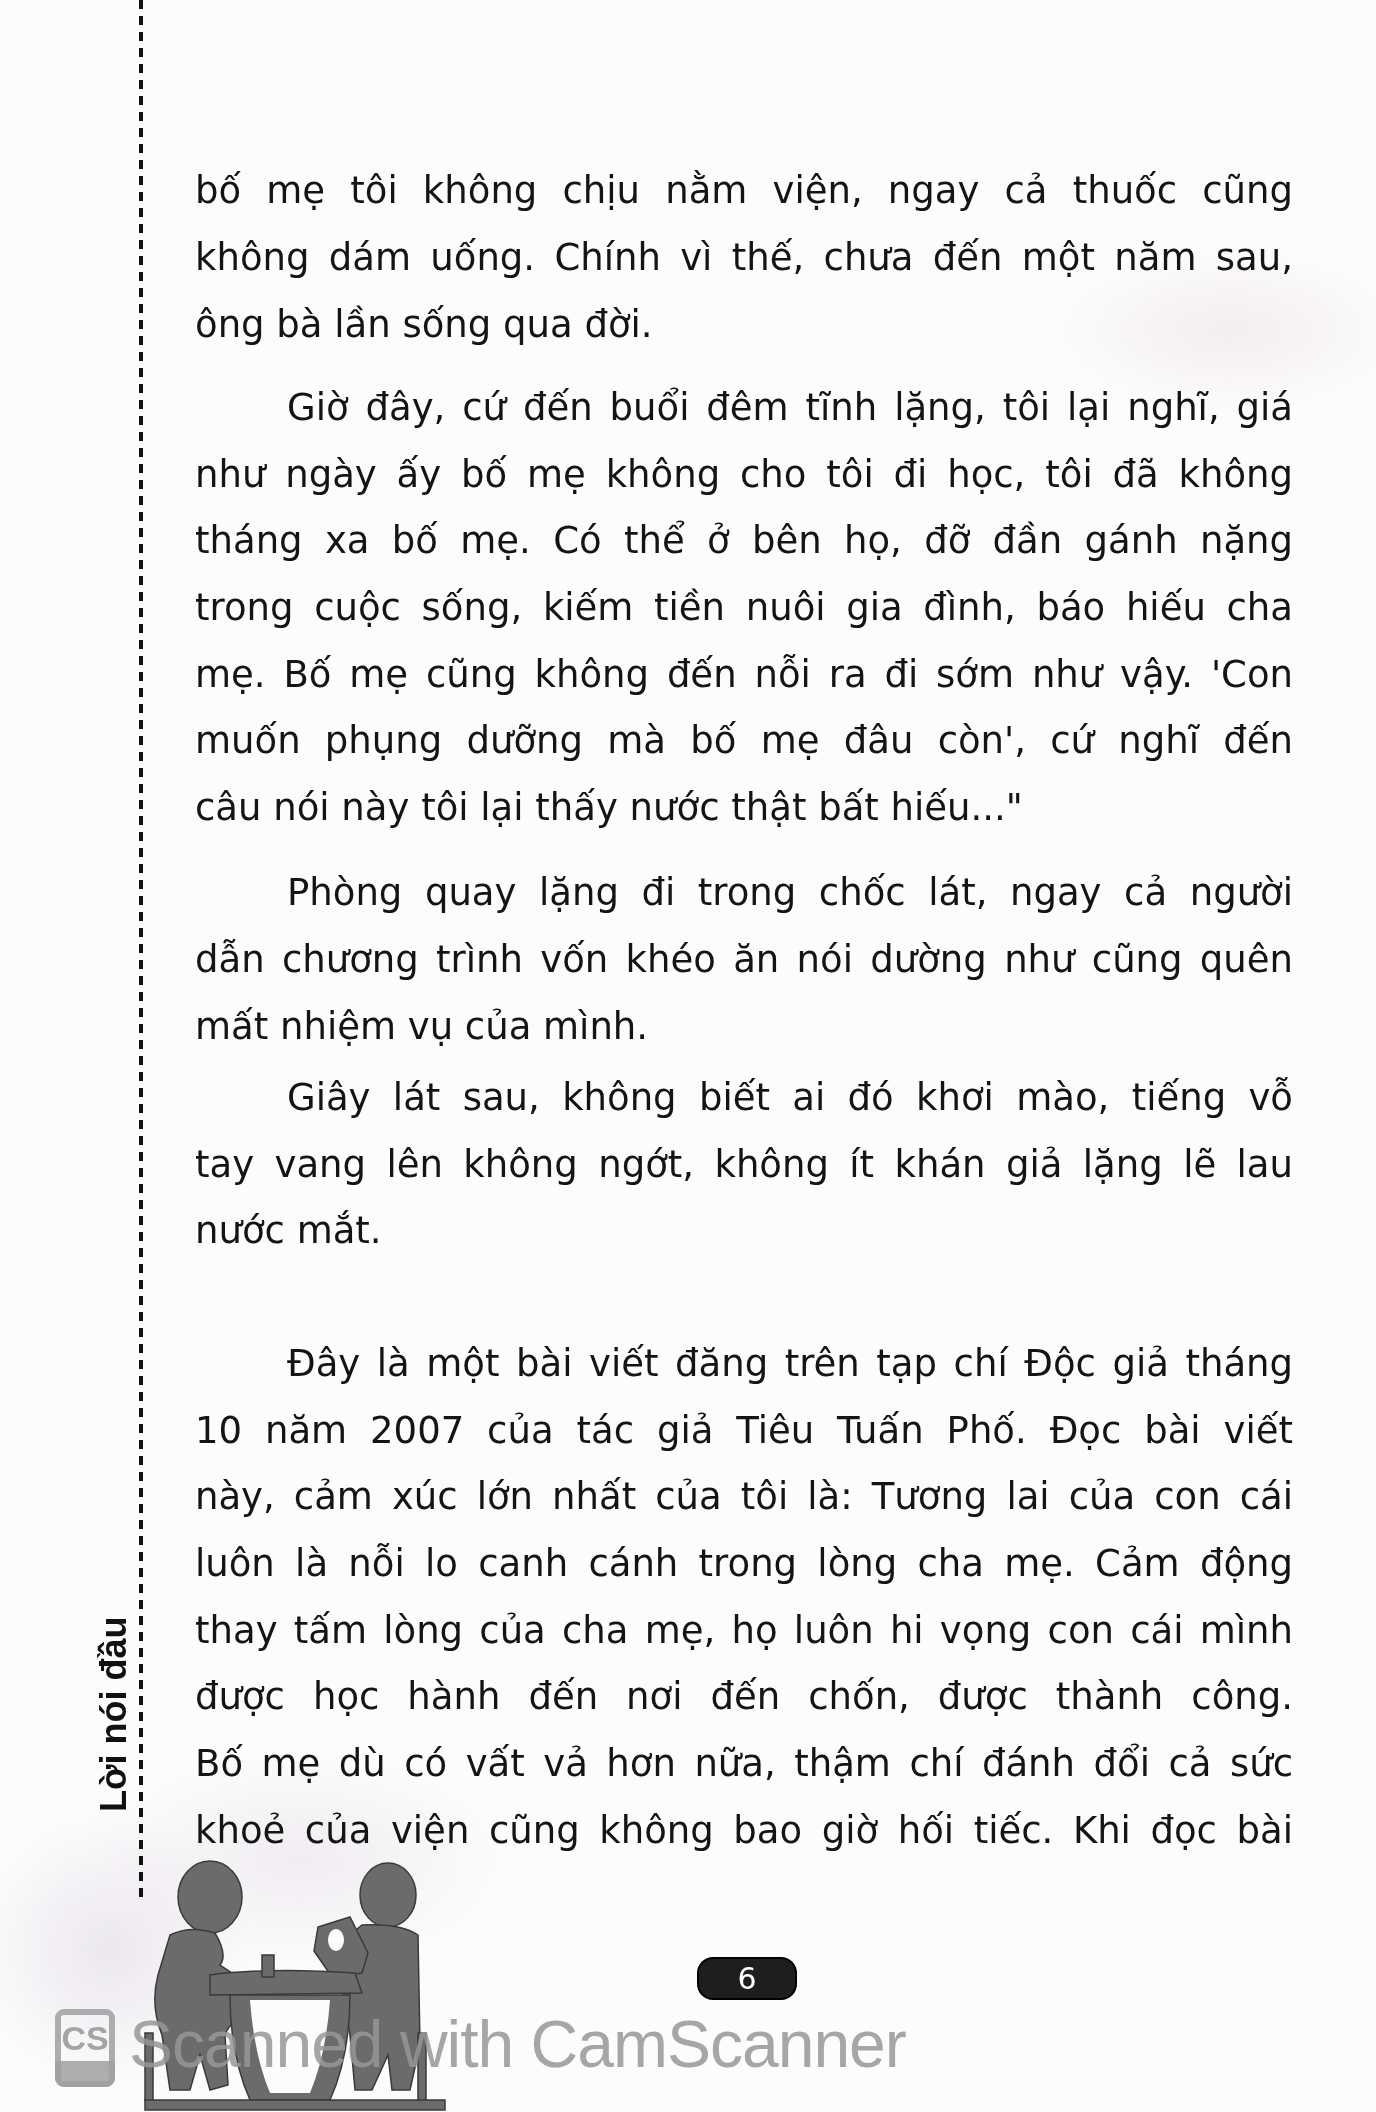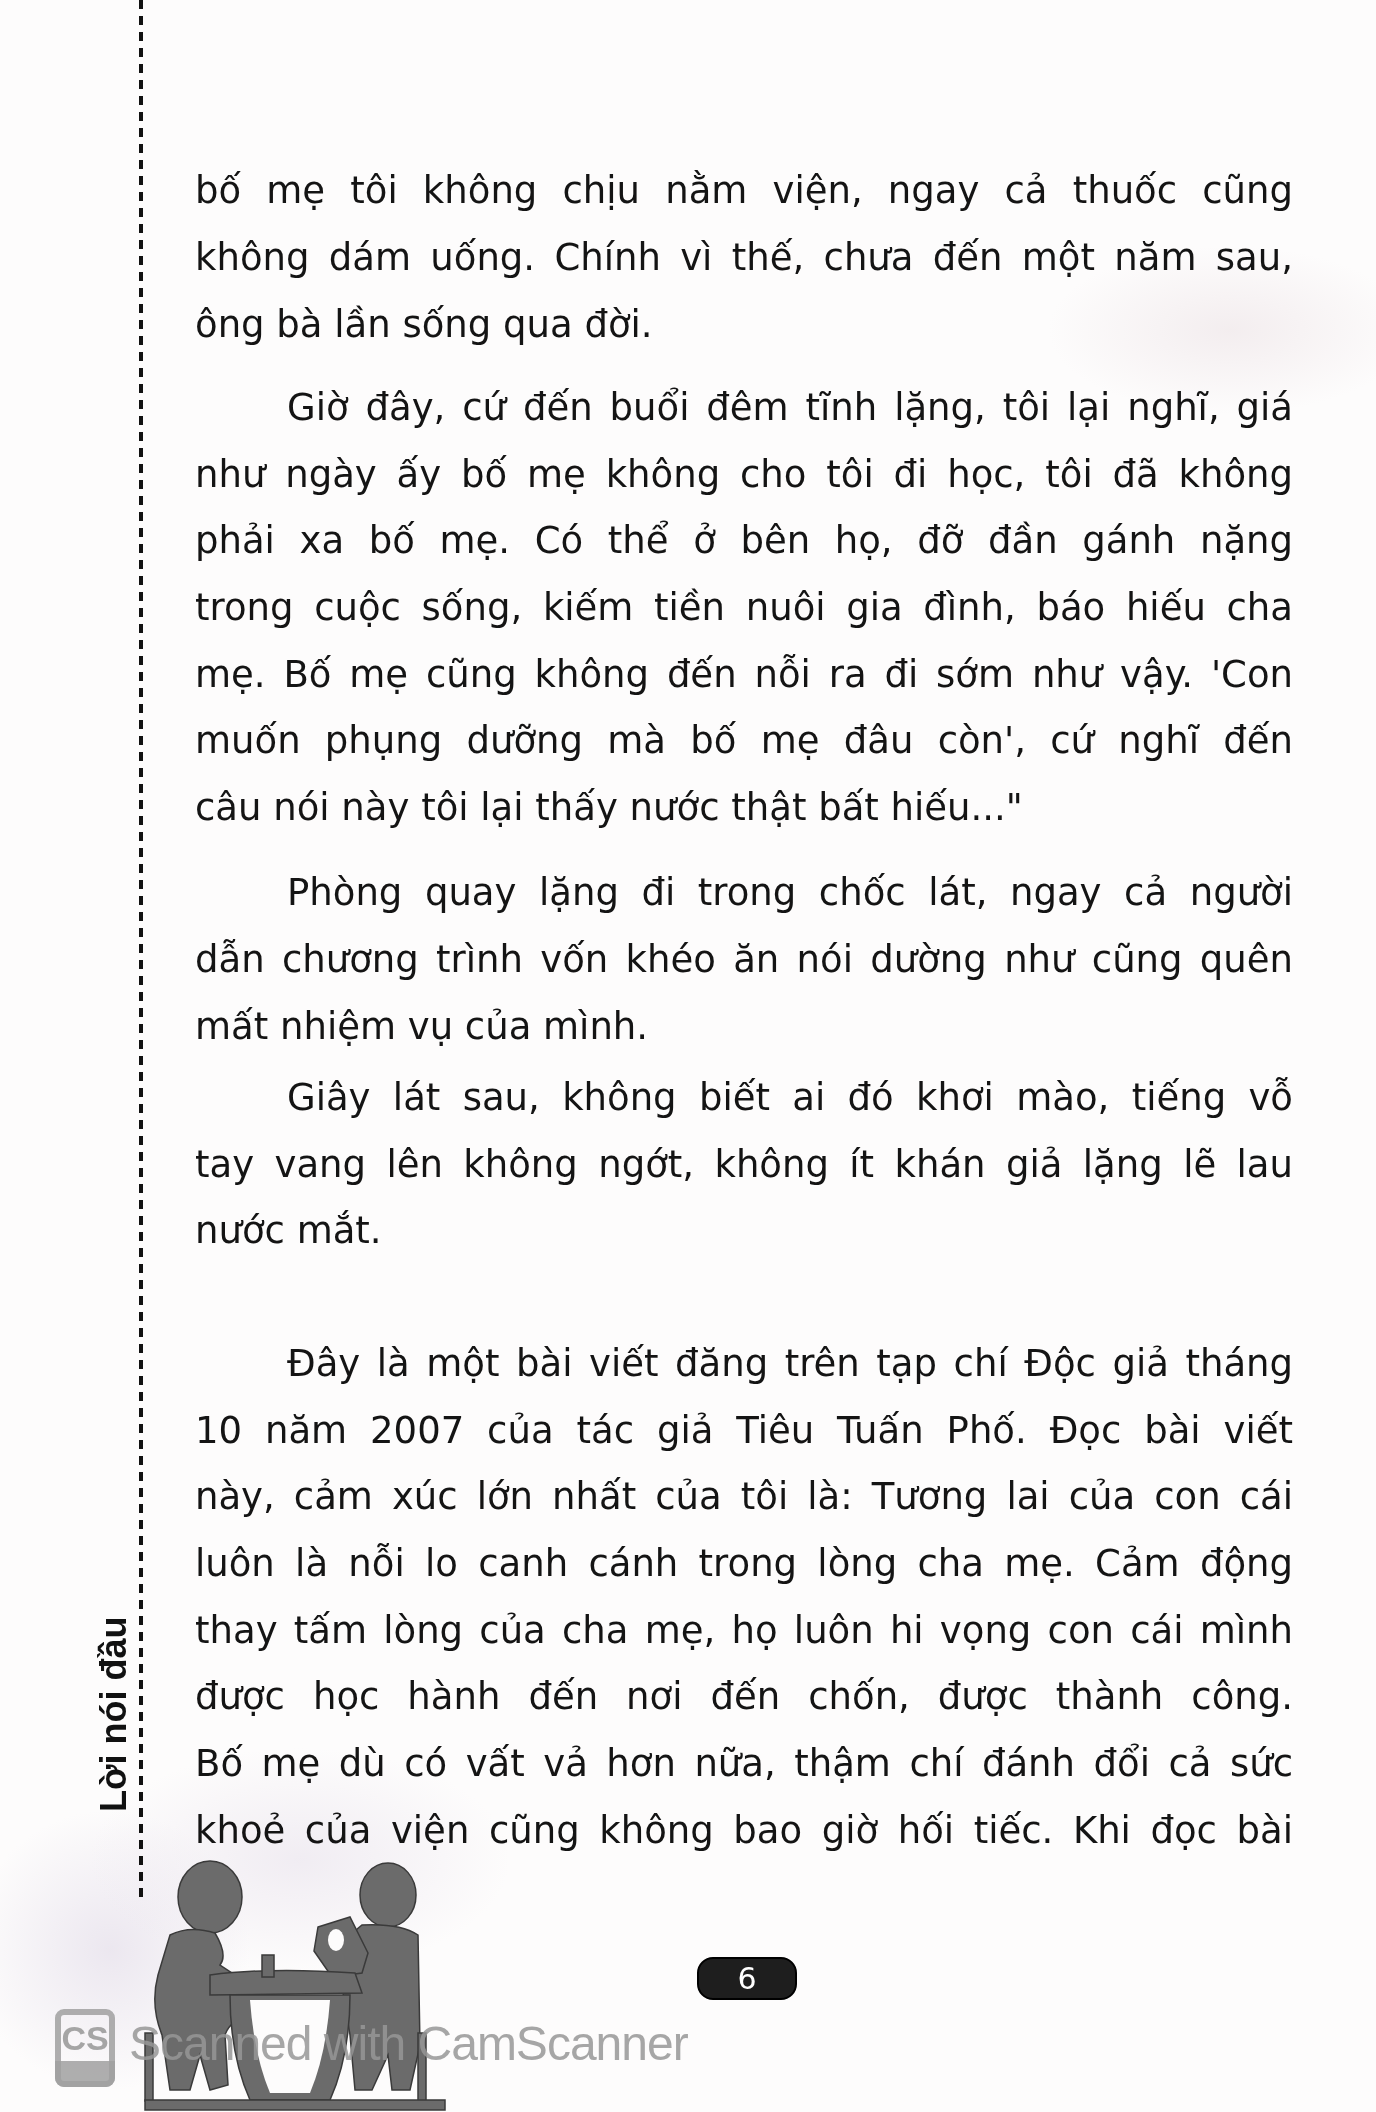--- a/index.html
+++ b/index.html
@@ -53,41 +53,41 @@
     width: 60px; height: 78px; border: 6px solid rgba(160,160,160,0.85);
     border-radius: 9px; box-sizing: border-box; position: relative;
     font-family: "Liberation Sans", sans-serif; font-size: 34px; font-weight: bold;
     display: flex; align-items: flex-start; justify-content: center; padding-top: 4px; margin-top: 8px;
   }
   .cs-logo::after {
     content: ""; position: absolute; left: -6px; right: -6px; bottom: -6px; height: 26px;
     background: rgba(160,160,160,0.85); border-radius: 0 0 9px 9px;
   }
   .wm-text {
-    font-family: "Liberation Sans", sans-serif; font-size: 48px; letter-spacing: -1px;
+    font-family: "Liberation Sans", sans-serif; font-size: 66px; letter-spacing: -1px;
     line-height: 70px; white-space: nowrap;
   }
 </style>
 </head>
 <body>
 
 <div class="bleed"></div>
 
 <div class="dashed-rule"></div>
 <div class="section-label">Lời nói đầu</div>
 
 <div class="body-text">
 
   <div class="line" style="top:150px">bố mẹ tôi không chịu nằm viện, ngay cả thuốc cũng</div>
   <div class="line" style="top:217px">không dám uống. Chính vì thế, chưa đến một năm sau,</div>
   <div class="line last" style="top:284px">ông bà lần sống qua đời.</div>
 
   <div class="line indent" style="top:367px">Giờ đây, cứ đến buổi đêm tĩnh lặng, tôi lại nghĩ, giá</div>
   <div class="line" style="top:434px">như ngày ấy bố mẹ không cho tôi đi học, tôi đã không</div>
-  <div class="line" style="top:500px">phải xa bố mẹ. Có thể ở bên họ, đỡ đần gánh nặng</div>
+  <div class="line" style="top:500px">tháng xa bố mẹ. Có thể ở bên họ, đỡ đần gánh nặng</div>
   <div class="line" style="top:567px">trong cuộc sống, kiếm tiền nuôi gia đình, báo hiếu cha</div>
   <div class="line" style="top:634px">mẹ. Bố mẹ cũng không đến nỗi ra đi sớm như vậy. 'Con</div>
   <div class="line" style="top:700px">muốn phụng dưỡng mà bố mẹ đâu còn', cứ nghĩ đến</div>
   <div class="line last" style="top:767px">câu nói này tôi lại thấy nước thật bất hiếu..."</div>
 
   <div class="line indent" style="top:852px">Phòng quay lặng đi trong chốc lát, ngay cả người</div>
   <div class="line" style="top:919px">dẫn chương trình vốn khéo ăn nói dường như cũng quên</div>
   <div class="line last" style="top:986px">mất nhiệm vụ của mình.</div>
 
   <div class="line indent" style="top:1057px">Giây lát sau, không biết ai đó khơi mào, tiếng vỗ</div>

